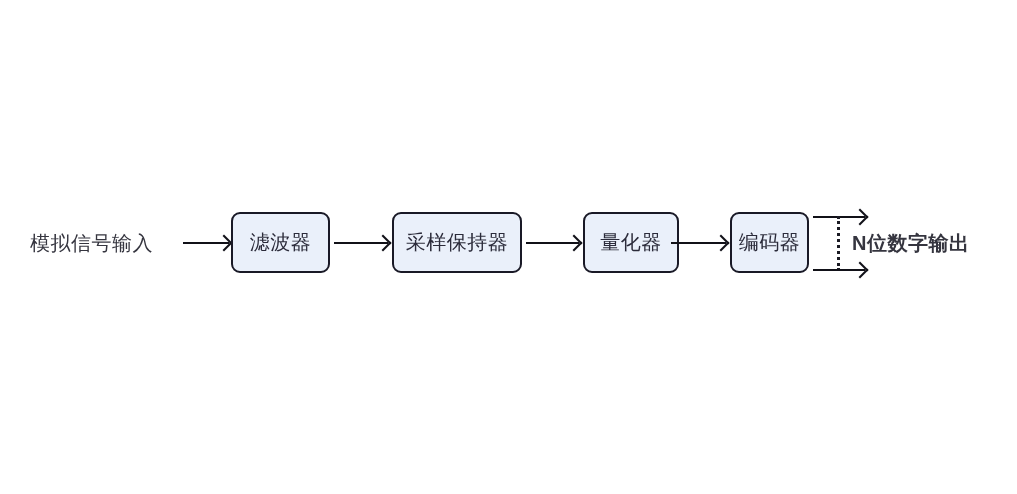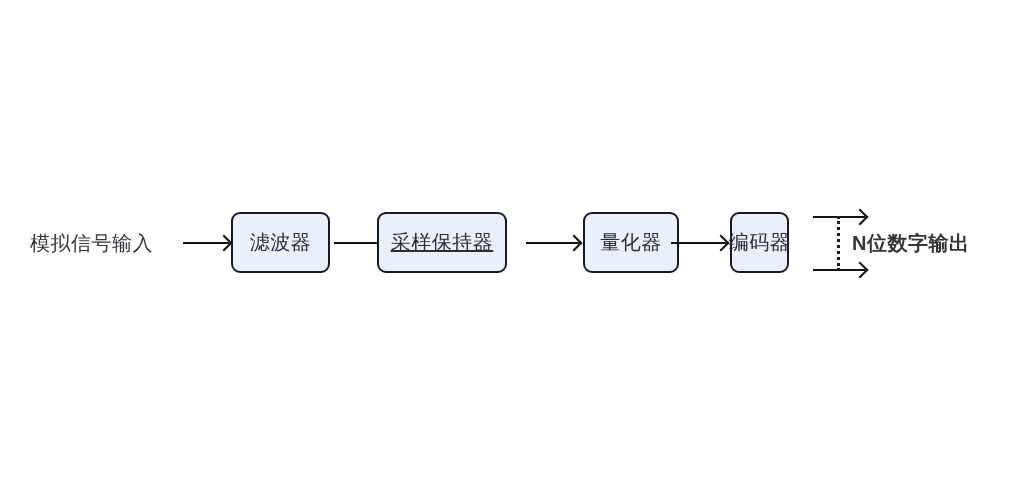--- a/index.html
+++ b/index.html
@@ -53,23 +53,23 @@
     border-radius: 9px;
     display: flex;
     align-items: center;
     justify-content: center;
     font-size: 20px;
     letter-spacing: 0.5px;
     color: #2b2b3a;
     white-space: nowrap;
   }
   #box-filter   { left: 231px; width: 99px;  }
-  #box-sh       { left: 377px; width: 130px; text-decoration: underline; }
+  #box-sh       { left: 392px; width: 130px; }
   #box-quant    { left: 583px; width: 96px;  }
-  #box-encoder  { left: 730px; width: 59px;  }
+  #box-encoder  { left: 730px; width: 79px;  }
 
   
   .arrow {
     position: absolute;
     height: 2px;
     background: #111118;
     top: 30px;
   }
   .arrow::after {
     content: "";

